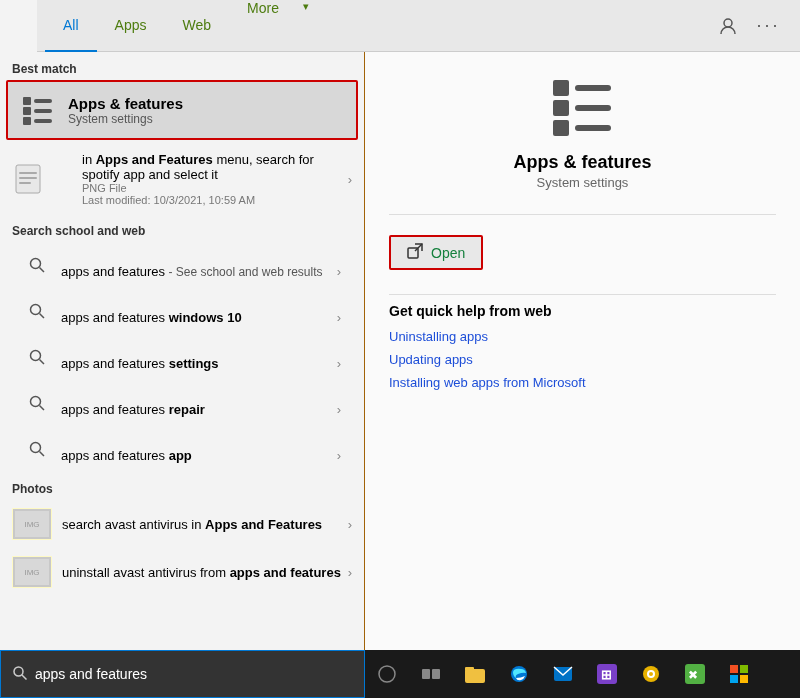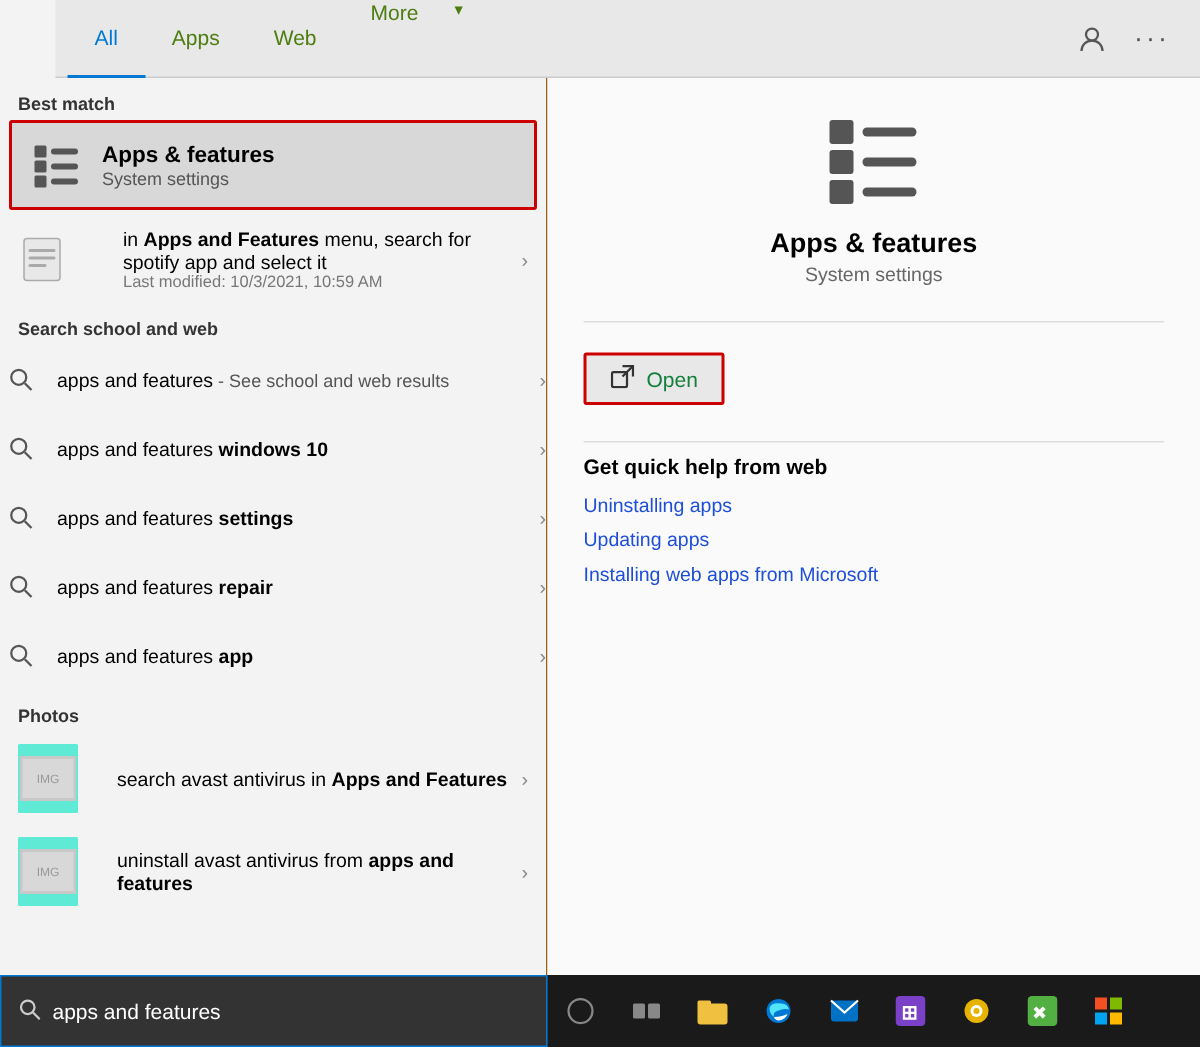--- a/index.html
+++ b/index.html
@@ -144,22 +144,22 @@
     }
     .file-chevron {
       margin-left: auto;
       color: #888;
       font-size: 13px;
     }
 
     
     .search-web-item {
       display: flex;
-      align-items: center;
-      padding: 9px 0;
+      align-items: flex-end;
+      padding: 9px 23px;
       cursor: pointer;
     }
     .search-icon-small {
       width: 28px;
       height: 28px;
       display: flex;
       align-items: center;
       justify-content: center;
       margin-right: 10px;
       flex-shrink: 0;
@@ -179,23 +179,23 @@
 
     
     .photo-result-item {
       display: flex;
       align-items: center;
       padding: 8px 12px;
       cursor: pointer;
     }
     .photo-thumb {
       width: 40px;
-      height: 46px;
-      background: #5eead4;
-      margin-right: 26px;
+      height: 32px;
+      background: #fef9c3;
+      margin-right: 10px;
       flex-shrink: 0;
       display: flex;
       align-items: center;
       justify-content: center;
       font-size: 10px;
       color: #666;
       border-radius: 1px;
     }
     .photo-text {
       font-size: 13px;
@@ -390,20 +390,21 @@
           <rect x="1" y="1" width="24" height="28" rx="2" fill="#e8e8e8" stroke="#aaa" stroke-width="1"></rect>
           <rect x="4" y="8" width="18" height="2" rx="1" fill="#aaa"></rect>
           <rect x="4" y="13" width="18" height="2" rx="1" fill="#aaa"></rect>
           <rect x="4" y="18" width="12" height="2" rx="1" fill="#aaa"></rect>
         </svg>
       </div>
       <div class="file-text">
         <div class="file-title">
           in <b>Apps and Features</b> menu, search for spotify app and select it
         </div>
+        <div class="file-meta">PNG File</div>
         <div class="file-meta">Last modified: 10/3/2021, 10:59 AM</div>
       </div>
       <div class="file-chevron">›</div>
     </div>
 
     <div class="section-label">Search school and web</div>
 
     <div class="search-web-item">
       <div class="search-icon-small">
         <svg width="16" height="16" viewBox="0 0 16 16">

